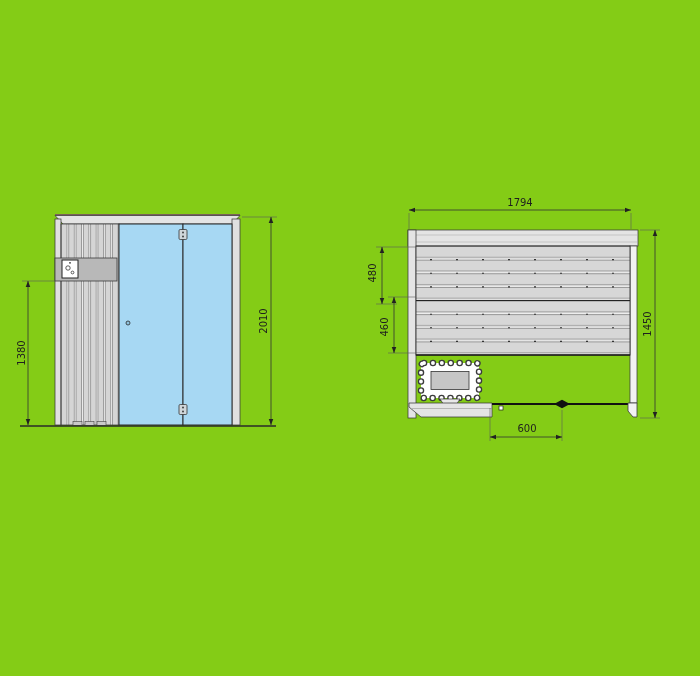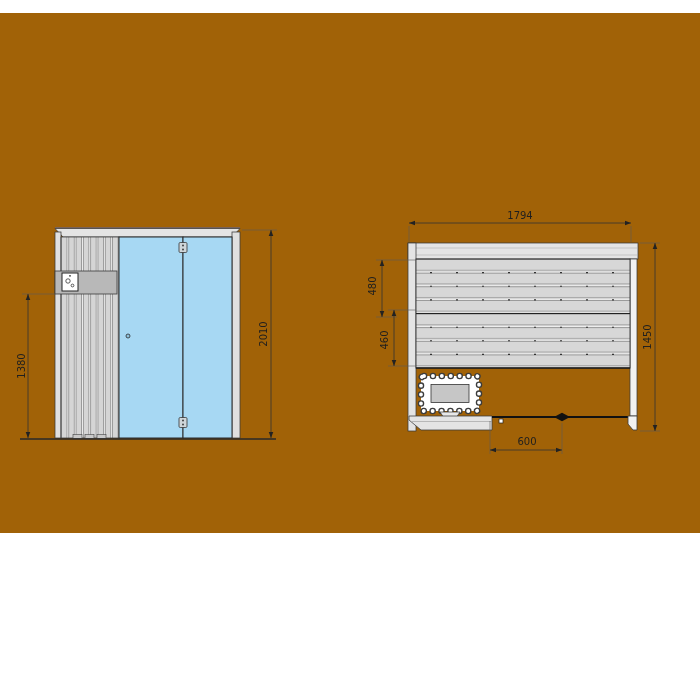--- a/index.html
+++ b/index.html
@@ -6,24 +6,23 @@
     margin: 0;
     padding: 0;
     background: #ffffff;
     width: 700px;
     height: 700px;
     font-family: "DejaVu Sans", sans-serif;
   }
   #stage {
     position: relative;
     width: 700px;
-    height: 520px;
-    background: #a16207;
+    height: 676px;
+    background: #84cc16;
     overflow: hidden;
-    margin-top: 13px;
   }
   svg { display: block; }
   .ext  { stroke: #5a5a5a; stroke-width: 0.6; fill: none; }
   .dim  { stroke: #333333; stroke-width: 0.8; fill: none; }
   .dimtxt {
     font-family: "DejaVu Sans", sans-serif;
     font-size: 10px;
     fill: #1f1f1f;
   }
   .outline { stroke: #3a3a3a; stroke-width: 0.75; }

